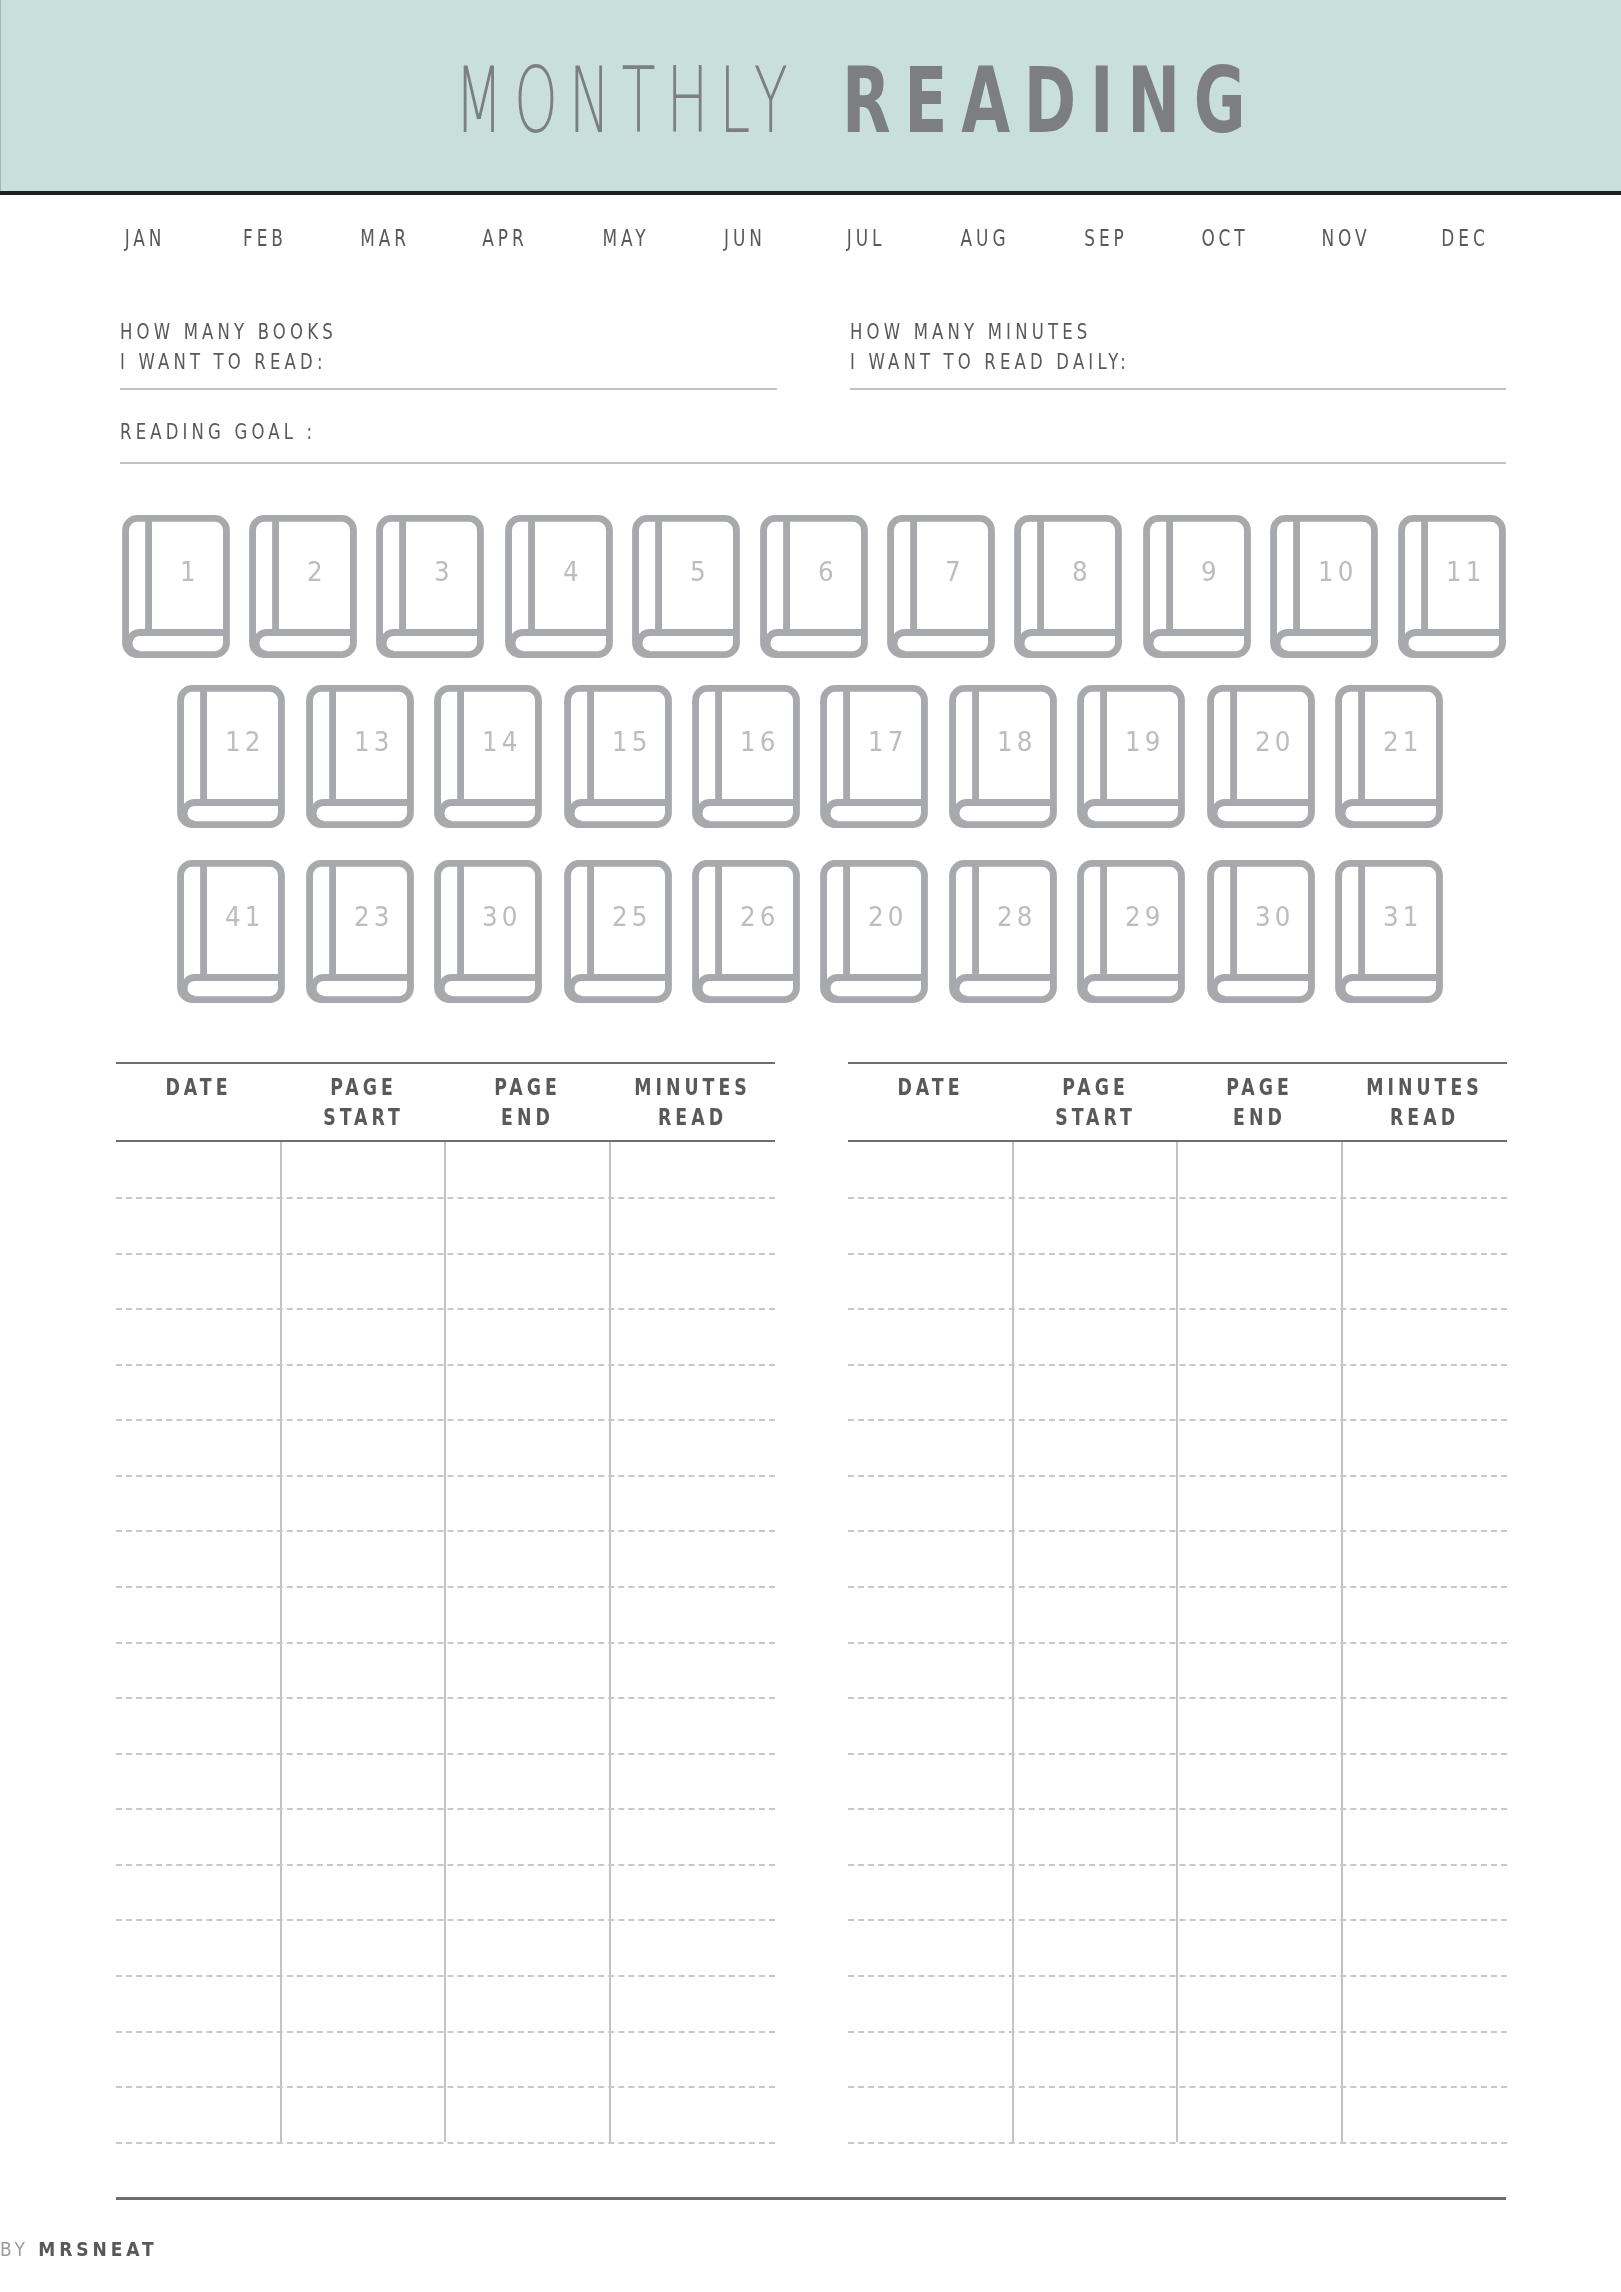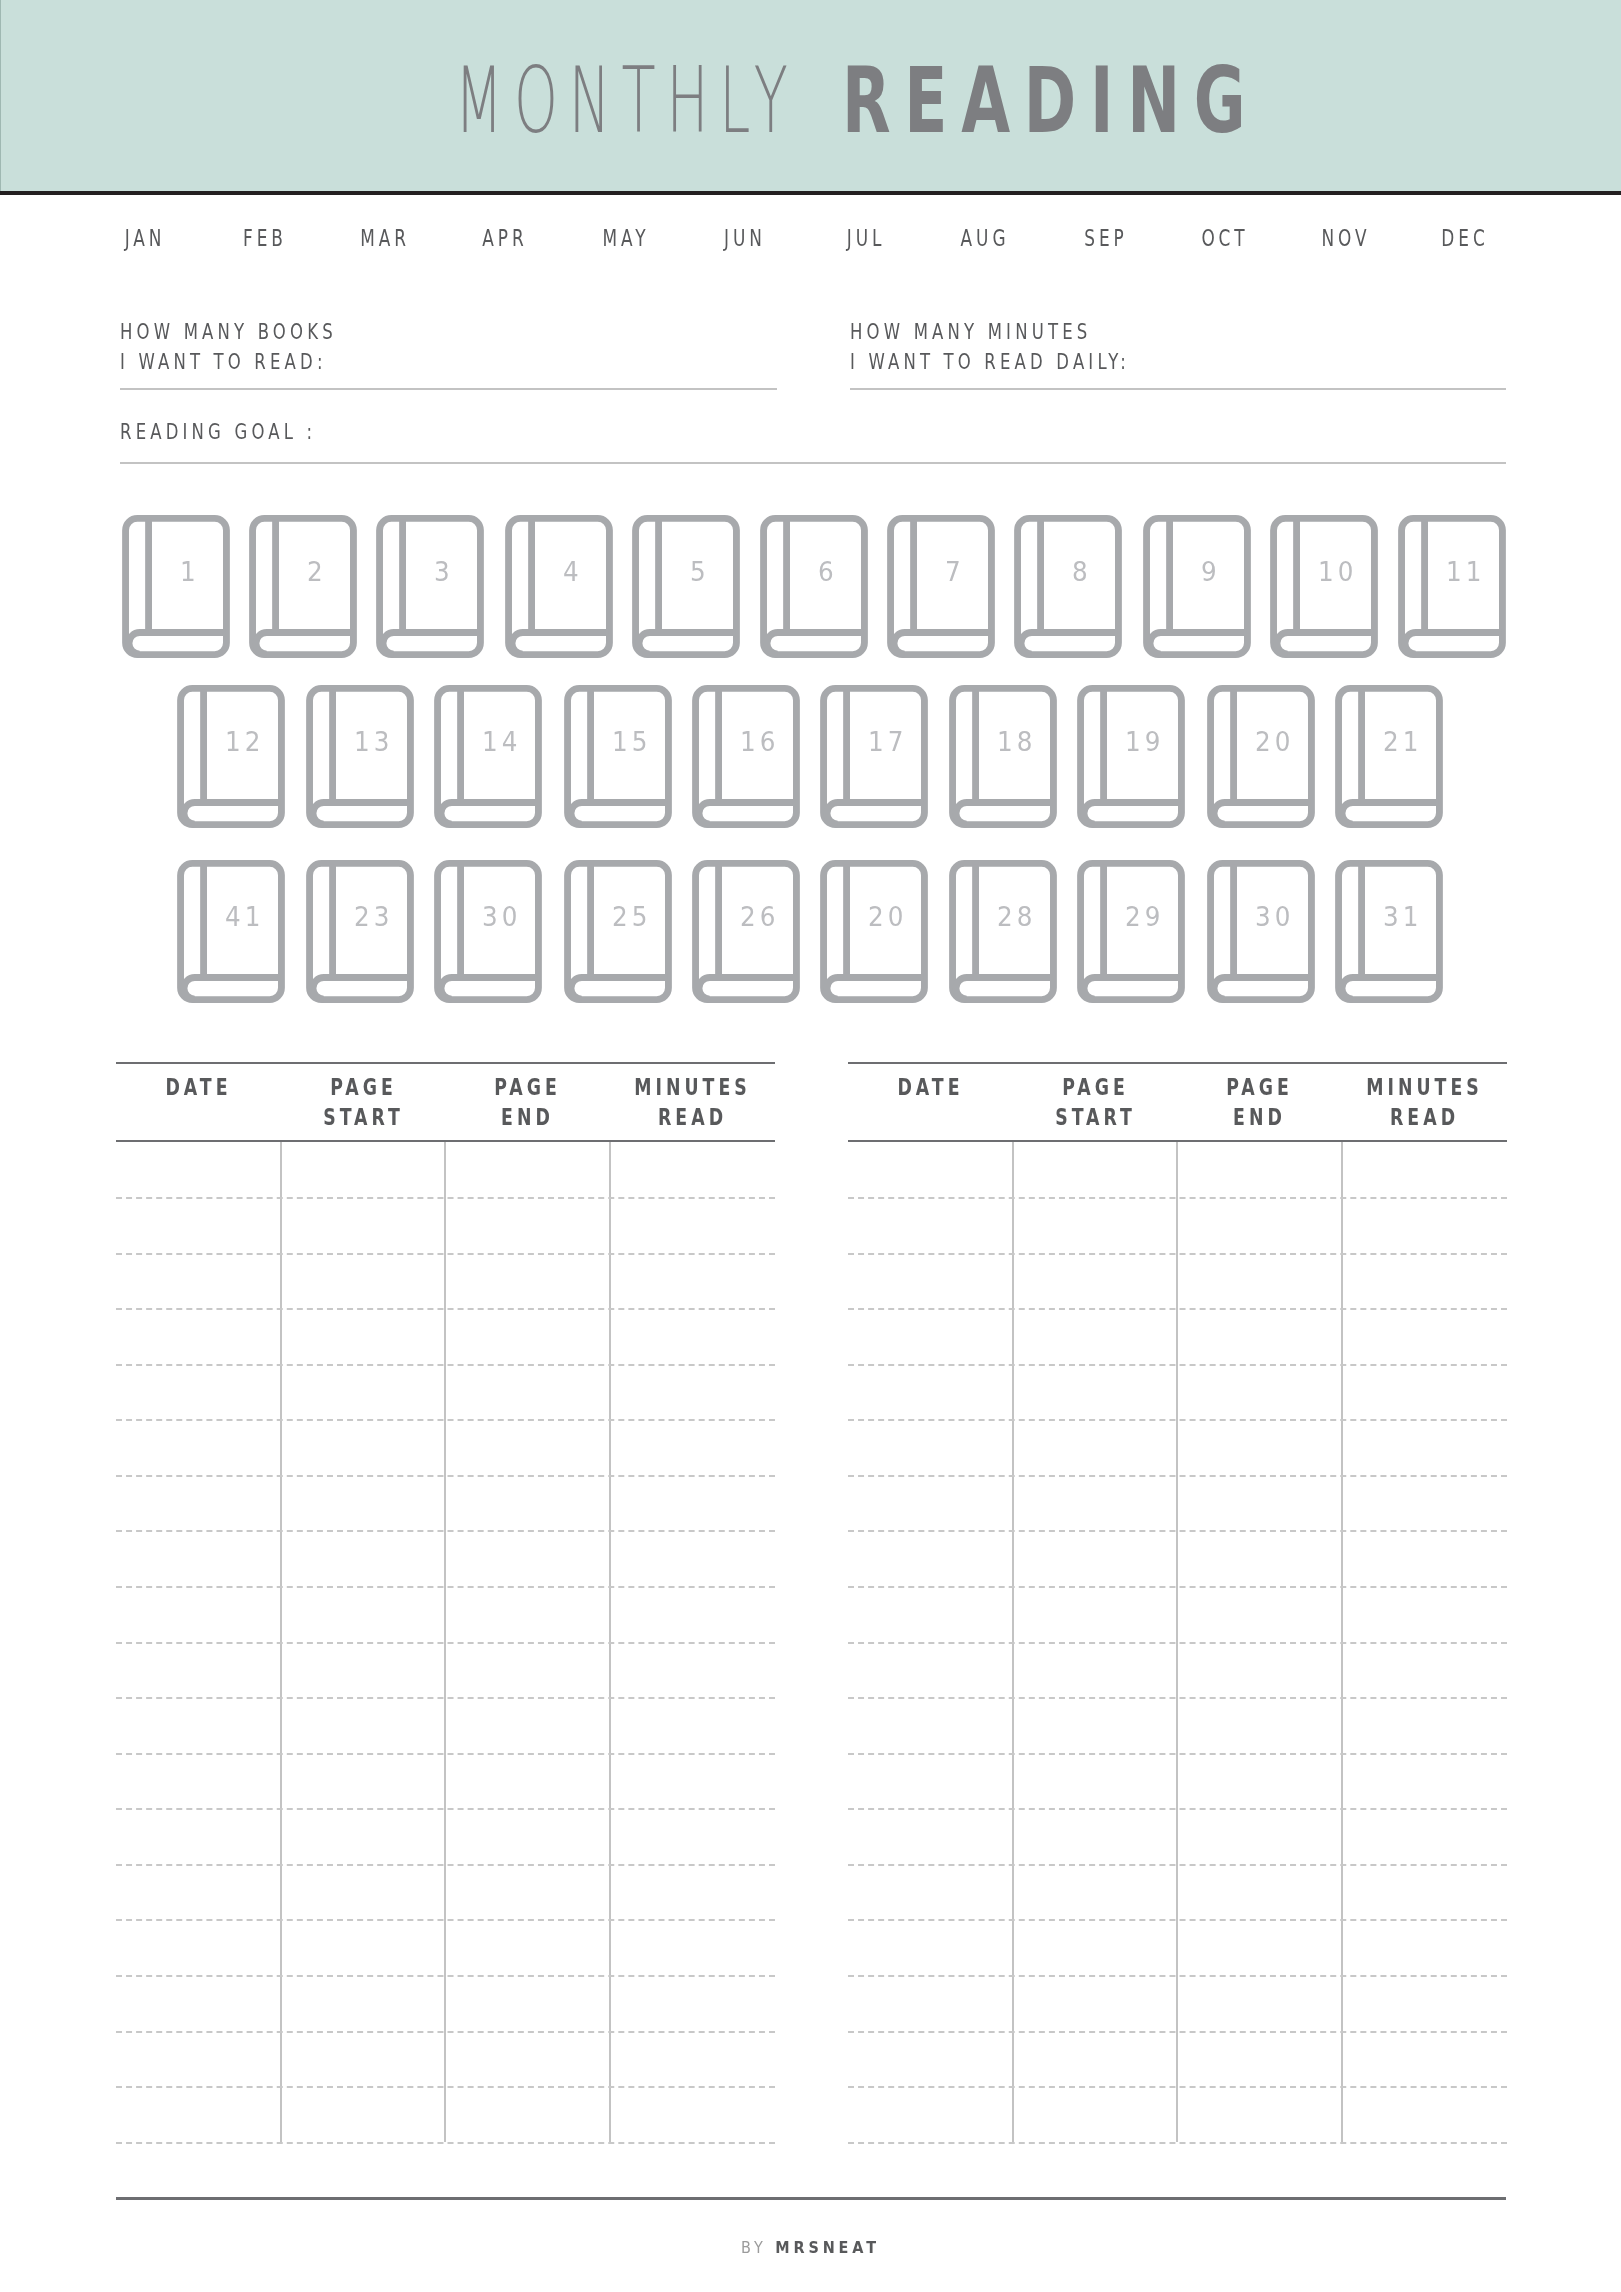--- a/index.html
+++ b/index.html
@@ -24,21 +24,21 @@
   .book .num { position:absolute; left:27.4px; right:0; top:41px; text-align:center; font-size:27.4px; letter-spacing:3.9px;
                color:#bcbdc0; }
   .table { position:absolute; width:659px; }
   .table .top-rule { position:absolute; left:0; top:0; width:100%; height:2px; background:#6d6e71; }
   .table .head-rule { position:absolute; left:0; top:78px; width:100%; height:2px; background:#6d6e71; }
   .th { position:absolute; top:9.8px; text-align:center; font-size:23.5px; letter-spacing:4.9px; line-height:30px; color:#58595b;
         transform:scaleX(0.82); font-weight:bold; }
   .vline { position:absolute; top:80px; width:2px; background:#c3c3c3; }
   .hline { position:absolute; left:0; width:100%; height:0; border-top:2px dashed #c8c8c8; }
   .footer-rule { position:absolute; left:116px; top:2197px; width:1390px; height:2.9px; background:#6d6e71; }
-  .footer { position:absolute; left:0; top:2238px; width:1621px; text-align:center; font-size:16px; letter-spacing:3.9px; }
+  .footer { position:absolute; left:0; top:2238px; width:1621px; font-size:19px; letter-spacing:3.9px; }
   .footer .by { color:#9b9b9b; }
   .footer .brand { color:#58595b; font-weight:bold; }
 </style>
 </head>
 <body>
 
 <div class="header-band"></div>
 <div class="header-rule"></div>
 <div class="title">
   <span class="thin">MONTHLY</span>

